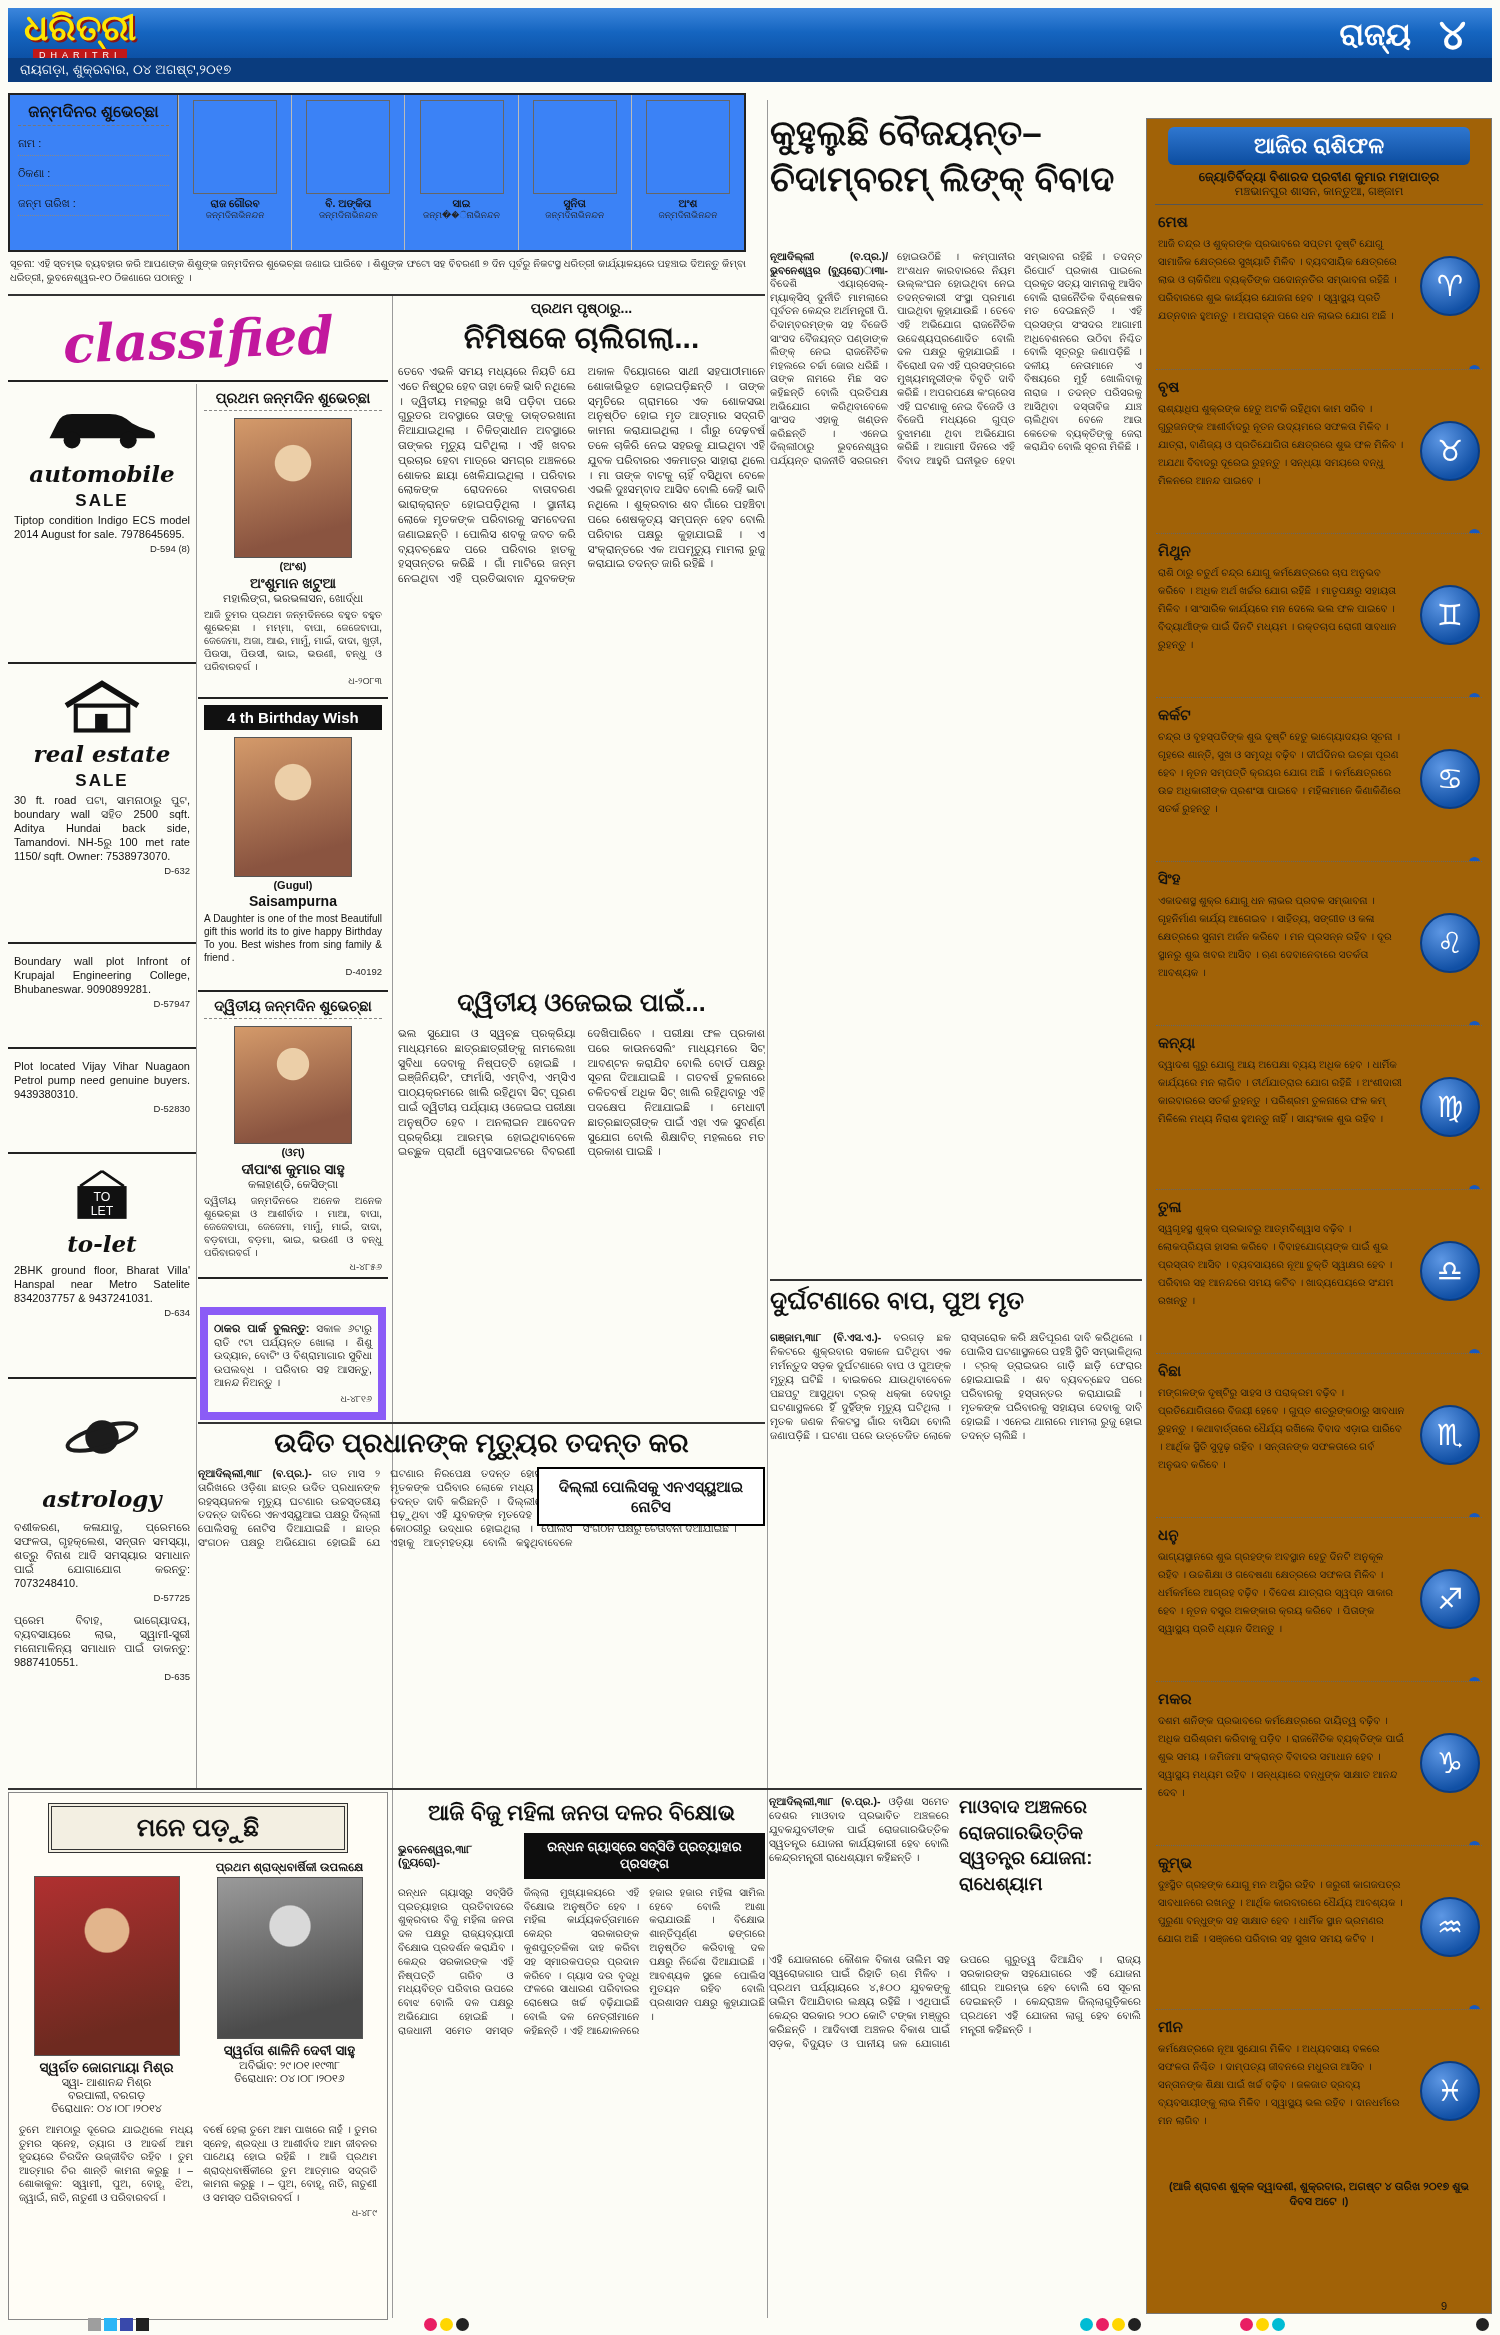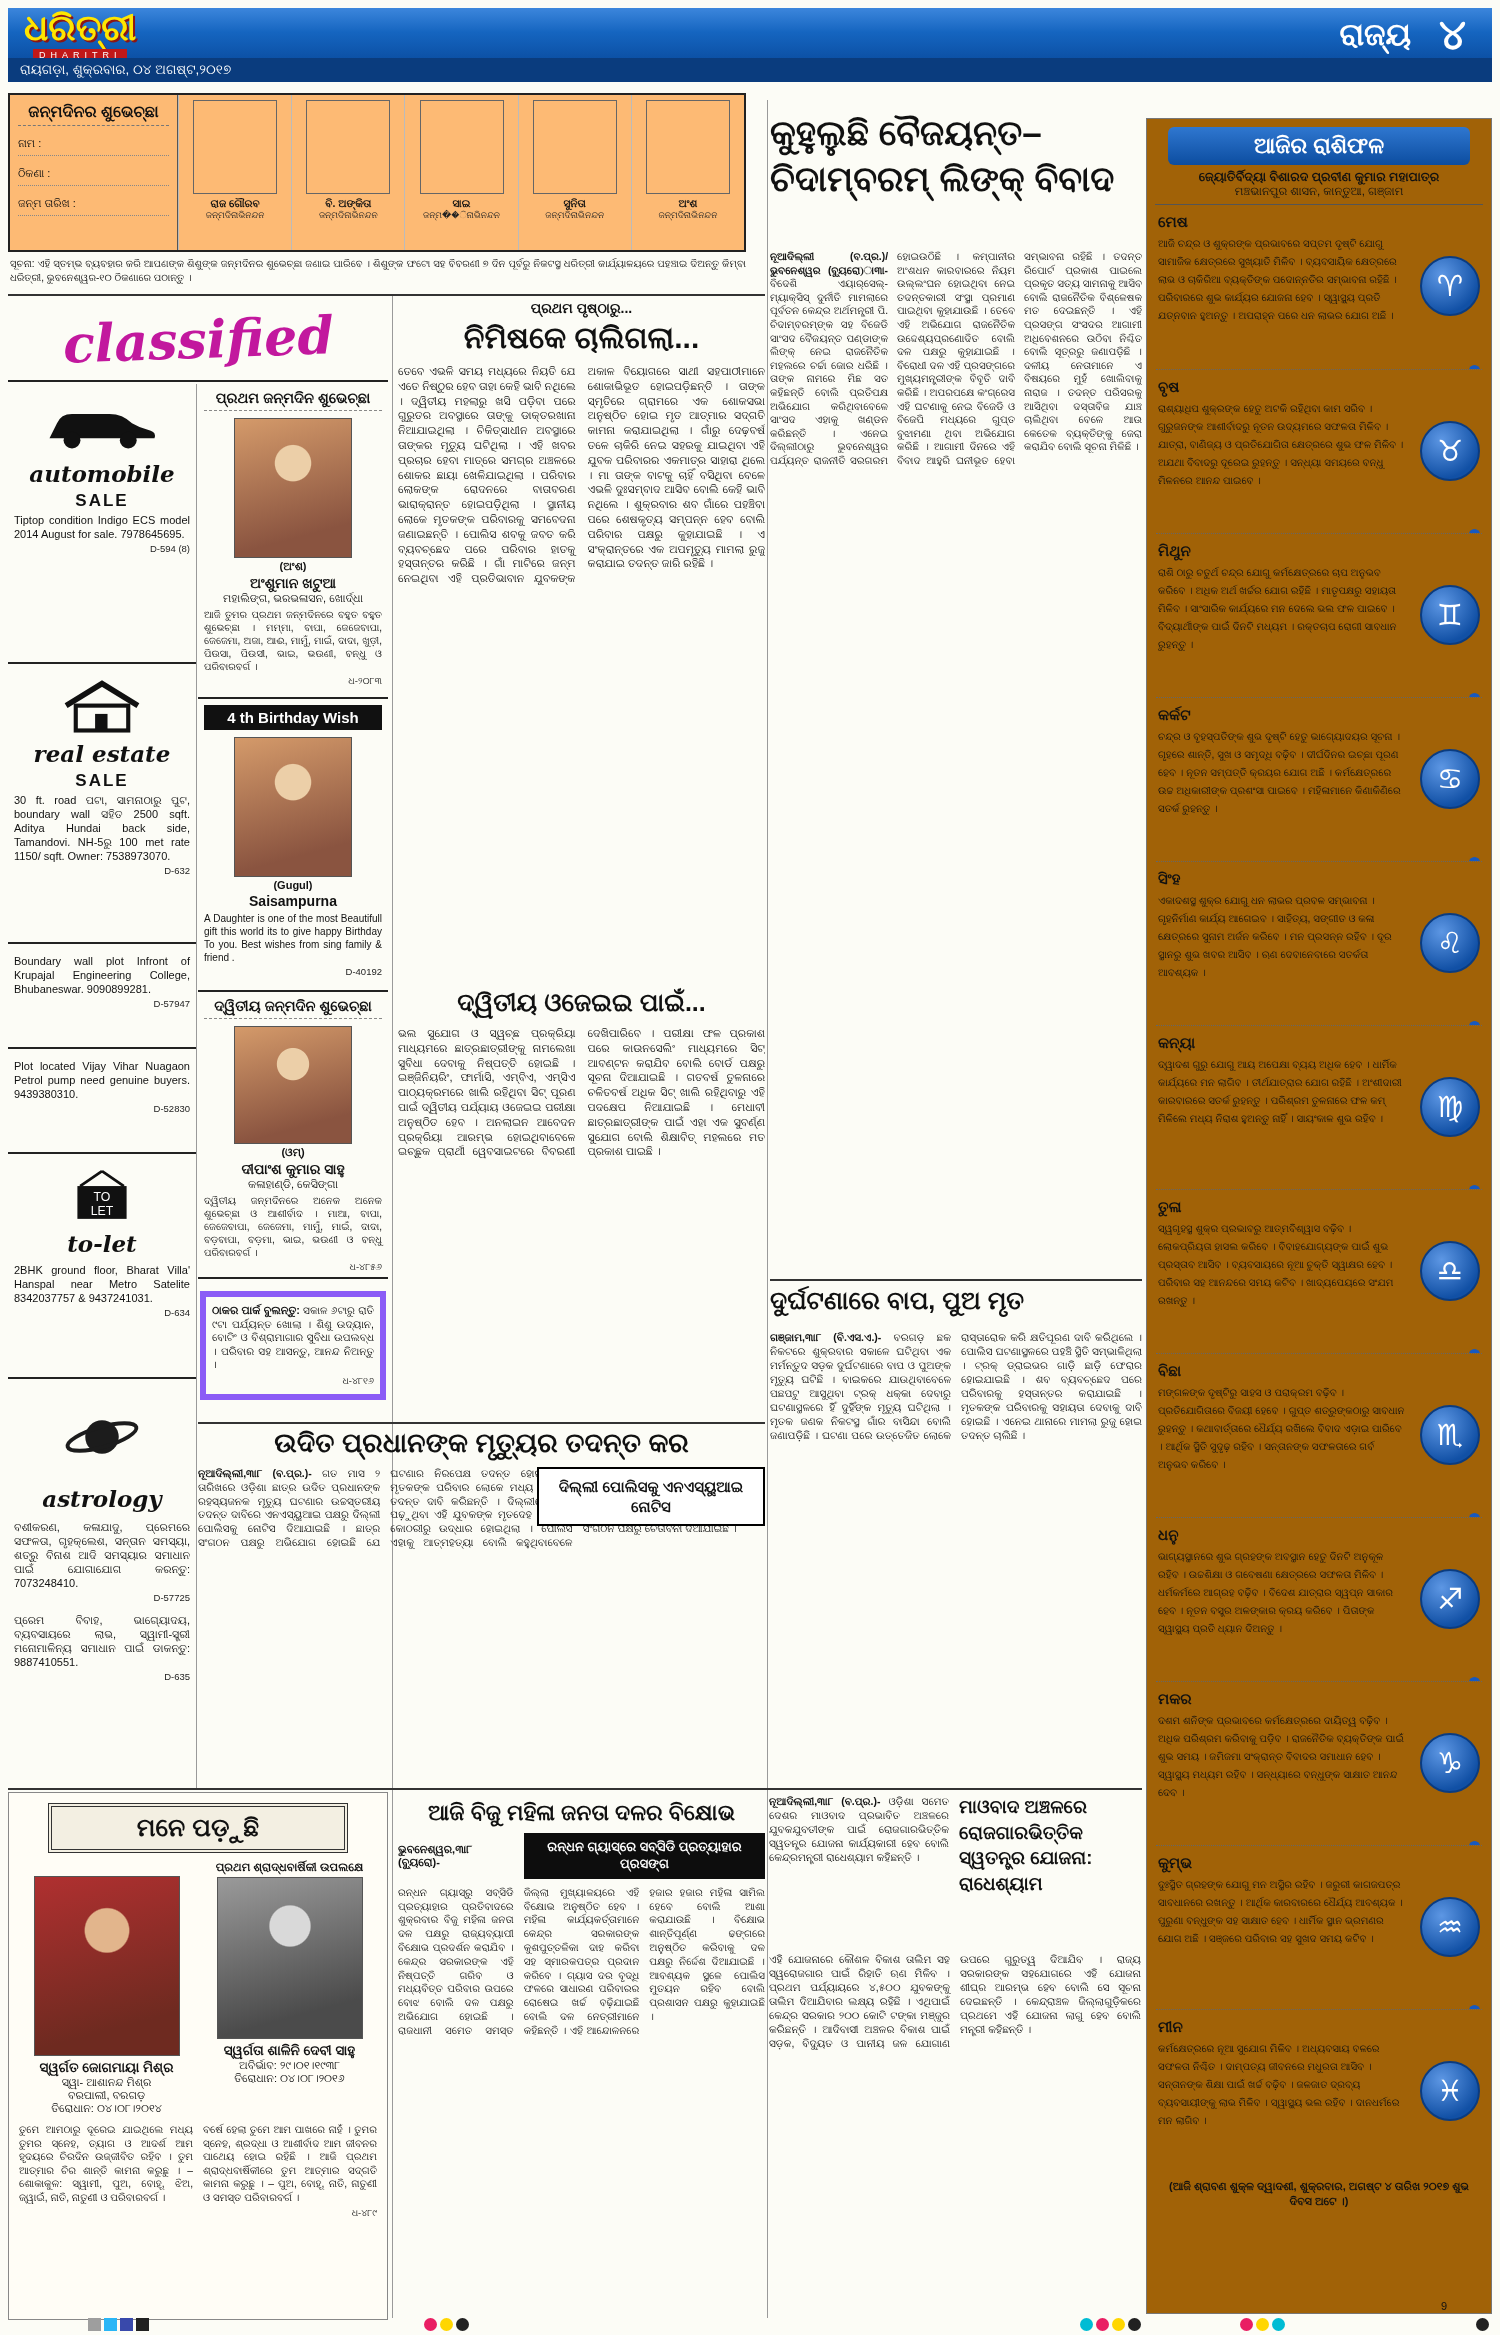--- a/index.html
+++ b/index.html
@@ -17,21 +17,21 @@
   .logo-sub { background:#c01818; color:#fff; font-size:9px; letter-spacing:5px;
               padding:1px 6px; margin-top:2px; }
   .mast-right { margin-left:auto; display:flex; align-items:center; gap:28px; padding-right:26px; }
   .sect { color:#fff; font-weight:bold; font-size:31px; }
   .pgnum { color:#fff; font-weight:bold; font-size:42px; }
   .datestrip { position:absolute; left:8px; top:58px; width:1484px; height:24px; background:#0a3c7e;
                color:#fff; font-size:13.5px; display:flex; align-items:center; padding-left:12px; }
 
   
   .bday { position:absolute; left:8px; top:93px; width:738px; height:159px; border:2px solid #222;
-          display:flex; background:#fdba74; }
+          display:flex; background:#3b82f6; }
   .bday-left { width:168px; border-right:1px solid #555; padding:8px 8px 4px; }
   .bday-title { font-weight:bold; font-size:16px; text-align:center; border-bottom:1px dashed #777; padding-bottom:4px; }
   .bday-field { font-size:11px; margin-top:11px; border-bottom:1px dotted #888; padding-bottom:5px; }
   .bday-photos { flex:1; display:flex; }
   .bcell { flex:1; border-left:1px solid #bbb; padding:5px 3px 2px; text-align:center; }
   .bph { width:84px; height:94px; margin:0 auto;
          background:radial-gradient(circle at 50% 34%, #e8c49a 17%, rgba(0,0,0,0) 18%),
                     linear-gradient(160deg,#c98d62,#8a5440 75%,#5f3а2a); border:1px solid #666; }
   .bname { font-size:10.5px; font-weight:bold; margin-top:3px; }
   .bcap { font-size:9px; color:#222; }
@@ -61,21 +61,21 @@
   .wish-sec { border-bottom:2px solid #222; padding:6px 6px 4px; text-align:center; overflow:hidden; }
   .wish-h { font-weight:bold; font-size:14.5px; border-bottom:1px dashed #888; padding-bottom:3px; }
   .wish-h-black { background:#111; color:#fff; font-weight:bold; font-size:15px; padding:4px 2px; }
   .wph { width:118px; height:140px; margin:7px auto 2px;
          background:radial-gradient(circle at 50% 32%, #eccfa8 16%, rgba(0,0,0,0) 17%),
                     linear-gradient(165deg,#d49a6a,#8a5440 80%); border:1px solid #555; }
   .wtag { font-size:11px; font-weight:bold; }
   .wname { font-weight:bold; font-size:14px; margin-top:2px; }
   .waddr { font-size:11px; }
   .wtext { font-size:10px; line-height:13px; text-align:justify; margin-top:3px; }
-  .boxad { border:6px solid #8b5cf6; margin:12px 2px; padding:7px 6px; font-size:10.5px; line-height:13.5px; text-align:justify; }
+  .boxad { border:8px solid #8b5cf6; margin:28px 2px; padding:7px 6px; font-size:10.5px; line-height:13.5px; text-align:justify; }
   .boxad b { font-size:11px; }
 
   
   .mid { position:absolute; left:398px; top:300px; width:367px; }
   .kicker { font-weight:bold; font-size:14px; text-align:center; }
   .head-xl { font-weight:bold; font-size:30px; text-align:center; margin:4px 0 8px; }
   .head-l  { font-weight:bold; font-size:25px; text-align:center; margin:12px 0 8px; }
   .colbody { column-gap:12px; font-size:11px; line-height:14.8px; text-align:justify; overflow:hidden; }
   .b-nimi { column-count:2; height:612px; }
   .b-ojee { column-count:2; height:372px; }

